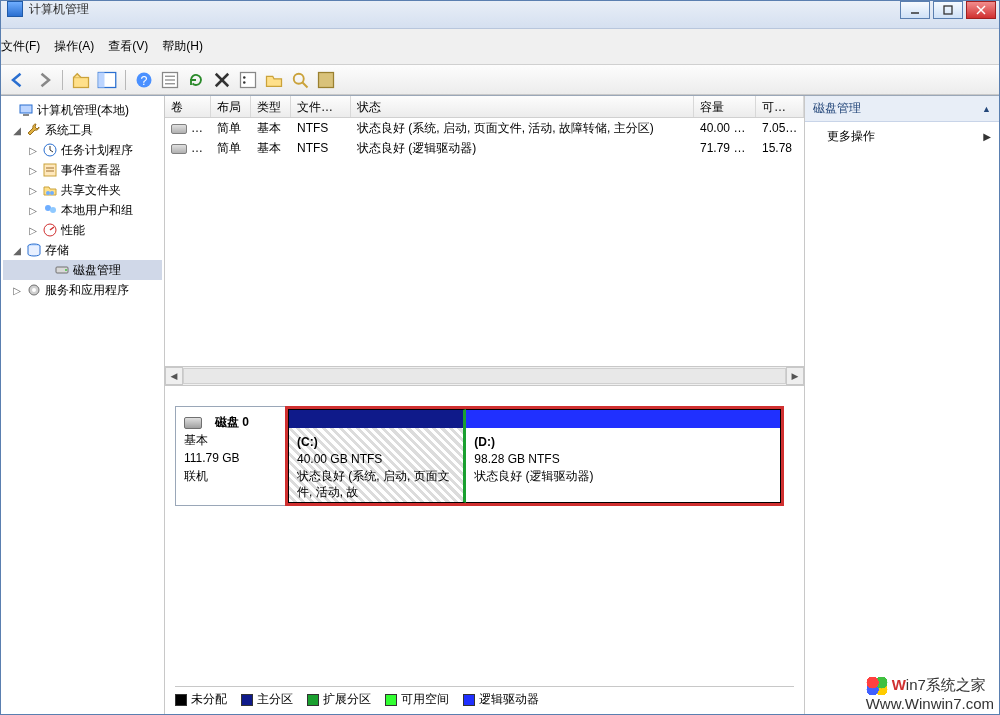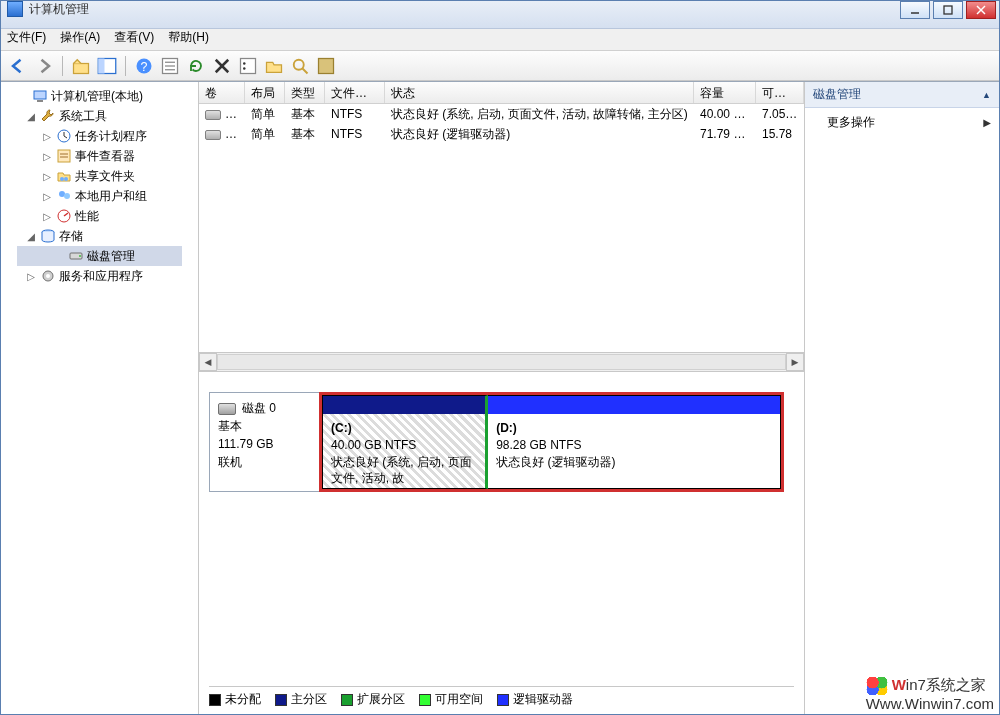--- a/index.html
+++ b/index.html
@@ -39,24 +39,25 @@
     margin-right: 3px;
     background: linear-gradient(#f7fbff,#cfe1f7);
     display: flex; align-items: center; justify-content: center;
     font-family: sans-serif; font-size: 10px; color: #2a2a2a;
   }
   .winbtn.close { background: linear-gradient(#f28d8d,#d03030); color:#fff; border-color:#a02020;}
   .winbtn svg { width: 10px; height: 10px; }
 
   
   .menubar {
-    height: 22px;
+    height: 36px;
     background: #f0f0f0;
     display: flex;
-    padding: 0 6px;
+    align-items: center;
+    padding: 0 0;
     border-bottom: 1px solid #d0d0d0;
   }
   .menubar .mitem { margin-right: 14px; cursor: default; }
 
   
   .toolbar {
     height: 30px;
     background: linear-gradient(#fdfdfd,#ececec);
     border-bottom: 1px solid #c8c8c8;
     display: flex;
@@ -74,24 +75,24 @@
   }
 
   
   .body {
     flex: 1;
     display: flex;
     min-height: 0;
     border-top: 1px solid #9aa7b8;
   }
   .tree {
-    width: 198px;
+    width: 164px;
     border-right: 1px solid #c8c8c8;
     background: #fff;
-    padding: 4px 16px;
+    padding: 4px 2px;
     overflow: auto;
   }
   .tree-row {
     display: flex; align-items: center;
     height: 20px;
     white-space: nowrap;
     cursor: default;
   }
   .tree-row.selected { background: #d0d8e8; }
   .tw { display:inline-block; width: 12px; text-align:center; color:#666; font-size:10px; }
@@ -166,21 +167,21 @@
   }
   .disk-row { display:flex; height:100px; }
   .disk-info {
     width: 110px;
     border: 1px solid #9aa7b8;
     border-right:none;
     padding: 6px 8px;
     background:#fff;
     line-height: 1.5;
   }
-  .disk-info .dname { font-weight: normal; }
+  .disk-info .dname { font-weight: bold; margin-left: 7px; }
   .disk-info .dicon {
     display:inline-block; width:18px; height:12px;
     background: linear-gradient(#e0e0e0,#a0a0a0);
     border:1px solid #707070; border-radius:2px;
     margin-right:6px; vertical-align:middle;
   }
   .disk-parts {
     flex:1; display:flex;
     border: 3px solid #d03030;
   }

